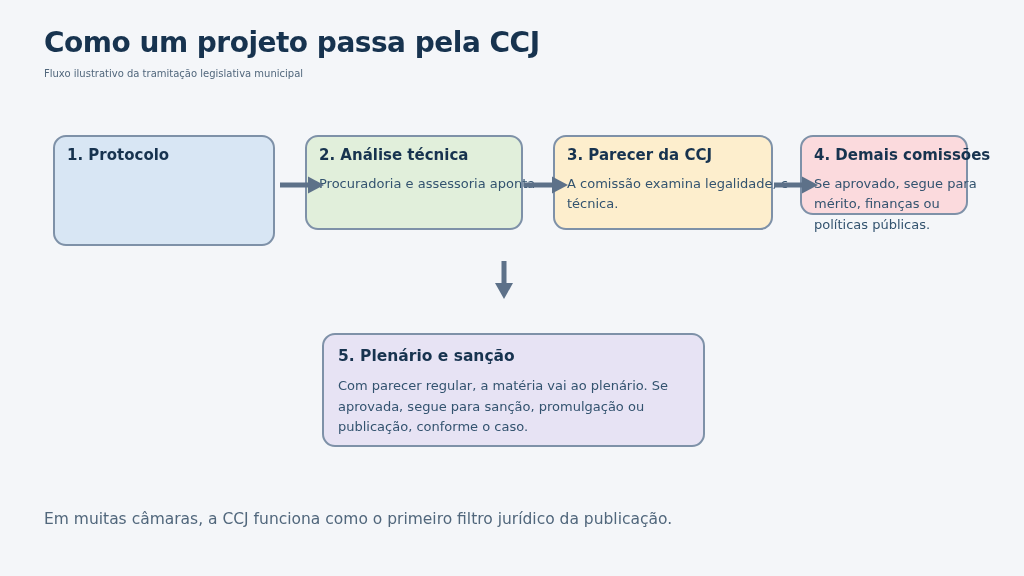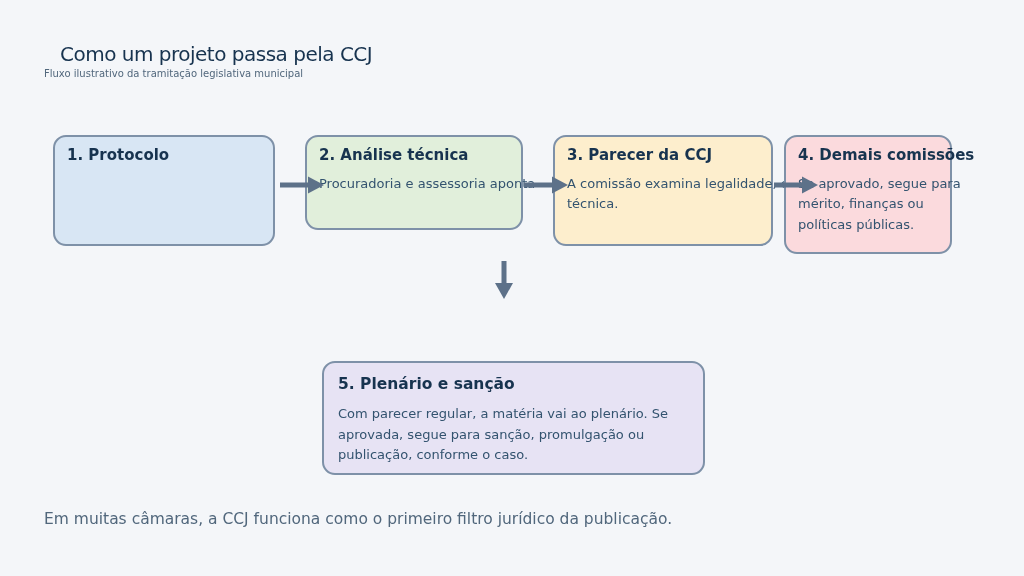--- a/index.html
+++ b/index.html
@@ -11,23 +11,23 @@
     position: relative;
     width: 1024px;
     height: 576px;
     background: #f4f6f9;
     overflow: hidden;
   }
   .page-title {
     position: absolute;
     left: 44px;
     top: 26px;
-    margin: 16px;
-    font-size: 20px;
-    font-weight: normal;
+    margin: 0;
+    font-size: 28px;
+    font-weight: bold;
     letter-spacing: -0.5px;
     color: #17334f;
     white-space: pre;
   }
   .page-subtitle {
     position: absolute;
     left: 44px;
     top: 68px;
     margin: 0;
     font-size: 10px;
@@ -52,22 +52,22 @@
   }
   .step-body {
     margin: 0;
     font-size: 13px;
     color: #33536f;
     white-space: pre;
     line-height: 1.58;
   }
   #box1 { left: 53px;  top: 135px; width: 222px; height: 111px; }
   #box2 { left: 305px; top: 135px; width: 218px; height: 95px; }
-  #box3 { left: 553px; top: 135px; width: 220px; height: 111px; }
-  #box4 { left: 784px; top: 135px; width: 168px; height: 119px; }
+  #box3 { left: 553px; top: 135px; width: 220px; height: 95px; }
+  #box4 { left: 800px; top: 135px; width: 168px; height: 80px; }
   #box5 { left: 322px; top: 333px; width: 383px; height: 114px; padding: 12px 14px; }
   #box5 .step-title { font-size: 15.5px; margin-bottom: 10px; }
   .h-arrow {
     position: absolute;
     top: 176px;
     width: 44px;
     height: 18px;
   }
   #arrow1 { left: 280px; }
   #arrow2 { left: 524px; }
@@ -130,21 +130,21 @@
   <svg class="h-arrow" id="arrow3" viewBox="0 0 44 18" xmlns="http://www.w3.org/2000/svg">
     <rect x="0" y="6.5" width="30" height="5" fill="#5d7189"></rect>
     <polygon points="28,0.5 44,9 28,17.5" fill="#5d7189"></polygon>
   </svg>
 
   <svg class="v-arrow" viewBox="0 0 20 38" xmlns="http://www.w3.org/2000/svg">
     <rect x="7.5" y="0" width="5" height="24" fill="#5d7189"></rect>
     <polygon points="1,22 19,22 10,38" fill="#5d7189"></polygon>
   </svg>
 
-  <div class="box" id="box5" style="background-color: rgb(231, 227, 244); margin-top: 28px;">
+  <div class="box" id="box5" style="background-color: rgb(231, 227, 244);">
     <h2 class="step-title">5. Plenário e sanção</h2>
     <p class="step-body">Com parecer regular, a matéria vai ao plenário. Se
 aprovada, segue para sanção, promulgação ou
 publicação, conforme o caso.</p>
   </div>
 
   <p class="page-footer">Em muitas câmaras, a CCJ funciona como o primeiro filtro jurídico da publicação.</p>
 
 </div>
 

